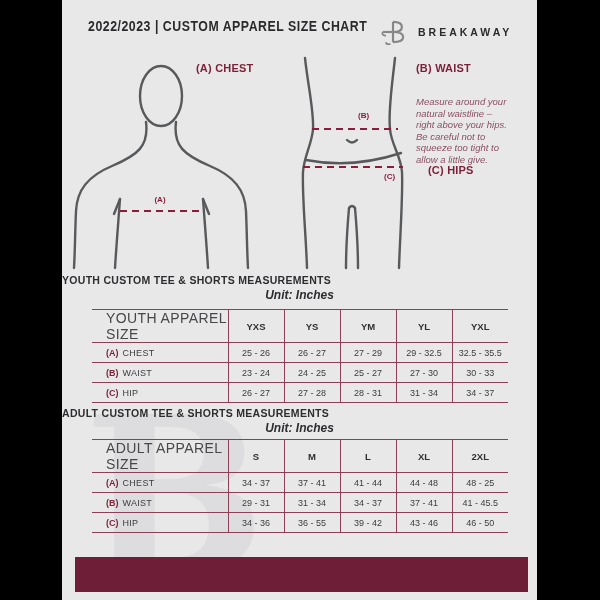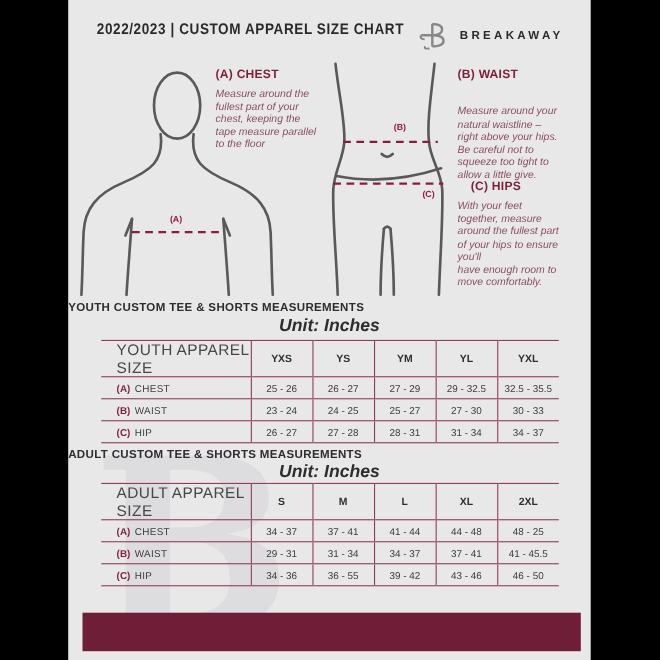--- a/index.html
+++ b/index.html
@@ -17,21 +17,21 @@
 
   
   .guide-title{position:absolute;font-size:11px;font-weight:700;color:#7c1f38;letter-spacing:.2px;z-index:2;}
   .guide-body{position:absolute;font-size:9.5px;font-style:italic;color:#8a4e63;line-height:11.5px;
     white-space:pre-line;z-index:2;}
   .marker{position:absolute;font-size:8px;font-weight:700;color:#8c1c3c;z-index:2;}
 
   
   .sec-title{position:absolute;left:0;width:478px;text-align:left;font-size:10.5px;font-weight:700;
     color:#2d2d30;letter-spacing:.3px;z-index:2;}
-  .sec-unit{position:absolute;left:0;width:475px;text-align:center;font-size:16px;font-style:italic;
+  .sec-unit{position:absolute;left:0;width:475px;text-align:center;font-size:12px;font-style:italic;
     font-weight:700;color:#2d2d30;z-index:2;}
 
   
   table.size{position:absolute;left:30px;width:416px;border-collapse:collapse;table-layout:fixed;z-index:2;}
   table.size td{border-top:1.4px solid #8d3f57;border-bottom:1.4px solid #8d3f57;height:19px;
     font-size:9px;color:#3c3c3e;text-align:center;padding:0;background:transparent;}
   table.size col.c-label{width:136px;}
   table.size td.lbl{text-align:left;padding-left:14px;}
   table.size td.val{border-left:1.4px solid #8d3f57;}
   table.size tr.head td{height:22px;}
@@ -86,42 +86,30 @@
       <path class="body-line" d="M57 152 C55 175 54 195 54 212"></path>
       <path class="body-line" d="M63 152 C65 175 66 195 66 212"></path>
       <path class="body-line" d="M57 152 Q60 148 63 152"></path>
       <path class="dash" d="M20 73 L106 73"></path>
       <path class="dash" d="M11 111 L111 111"></path>
     </svg>
     <div class="marker" style="left:296px;top:111px;">(B)</div>
     <div class="marker" style="left:322px;top:172px;">(C)</div>
 
     <div class="guide-title" style="left:134px;top:62px;">(A) CHEST</div>
-    <div class="guide-body" style="left:134px;top:80px;width:100px;">Measure around the
-fullest part of your
-chest, keeping the
-tape measure parallel
-to the floor</div>
 
     <div class="guide-title" style="left:354px;top:62px;">(B) WAIST</div>
     <div class="guide-body" style="left:354px;top:80px;width:122px;margin-top:16px;">Measure around your
 natural waistline –
 right above your hips.
 Be careful not to
 squeeze too tight to
 allow a little give.</div>
 
     <div class="guide-title" style="left:366px;top:164px;">(C) HIPS</div>
-    <div class="guide-body" style="left:354px;top:182px;width:122px;">With your feet
-together, measure
-around the fullest part
-of your hips to ensure
-you'll
-have enough room to
-move comfortably.</div>
 
     <div class="sec-title" style="top:274px;">YOUTH CUSTOM TEE &amp; SHORTS MEASUREMENTS</div>
     <div class="sec-unit" style="top:288px;">Unit: Inches</div>
 
     <table class="size" style="top:309px;">
       <colgroup>
           <col class="c-label">
           <col>
           <col>
           <col>

